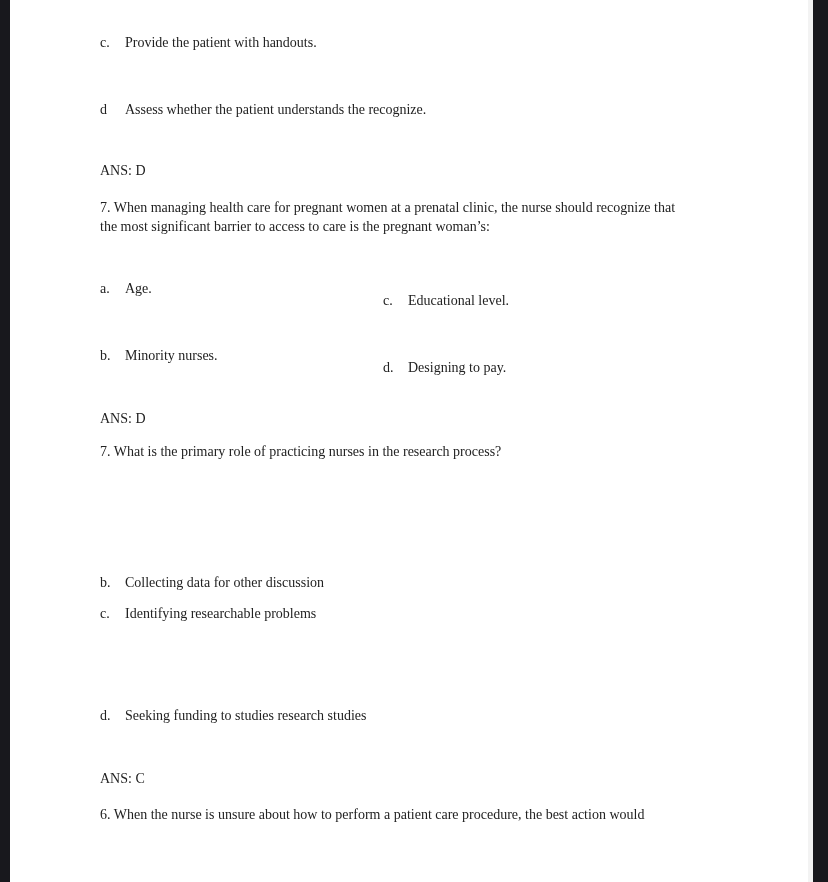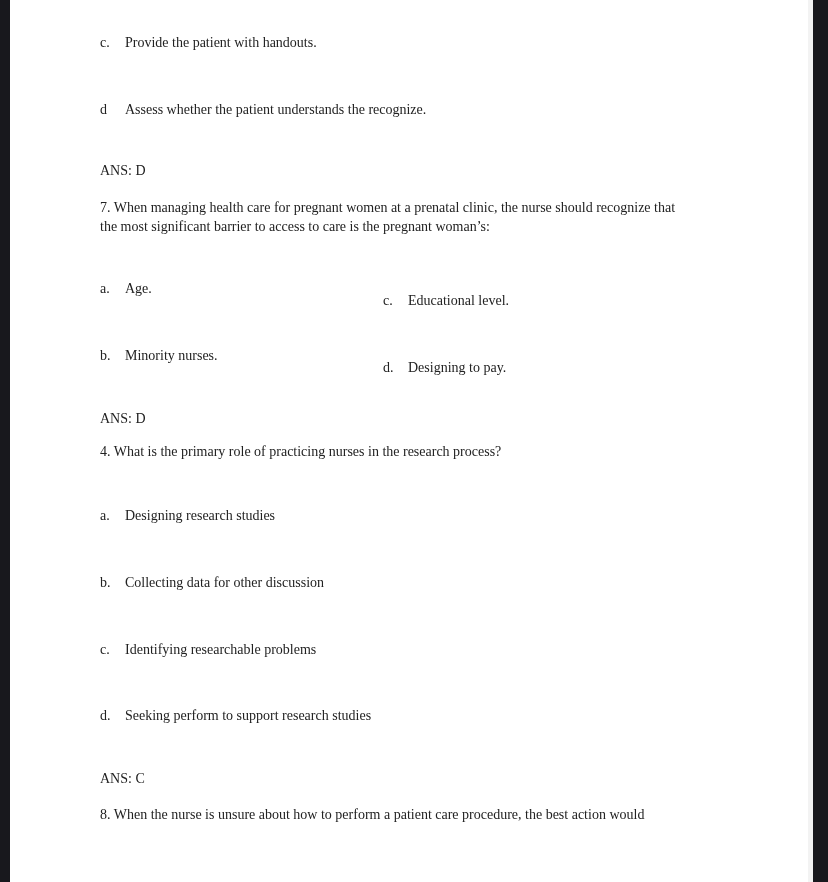--- a/index.html
+++ b/index.html
@@ -88,37 +88,34 @@
         <span class="col2"><span class="opt-label">c.</span><span>Educational level.</span></span>
       </div>
 
       <div class="opt-row" style="top:346px">
         <span><span class="opt-label">b.</span><span>Minority nurses.</span></span>
         <span class="col2"><span class="opt-label">d.</span><span>Designing to pay.</span></span>
       </div>
 
       <div class="line" style="top:409px">ANS: D</div>
 
-      <div class="stem" style="top:443px">4. What is the primary role of practicing nurses in the research process?</div>
+      <div class="stem" style="top:443px">7. What is the primary role of practicing nurses in the research process?</div>
 
-      <div class="line" style="top:506px">
-        <span class="opt-label">a.</span><span>Designing research studies</span>
-      </div>
 
       <div class="line" style="top:573px">
         <span class="opt-label">b.</span><span>Collecting data for other discussion</span>
       </div>
 
-      <div class="line" style="top:640px">
+      <div class="line" style="top:604px">
         <span class="opt-label">c.</span><span>Identifying researchable problems</span>
       </div>
 
       <div class="line" style="top:706px">
-        <span class="opt-label">d.</span><span>Seeking perform to support research studies</span>
+        <span class="opt-label">d.</span><span>Seeking funding to studies research studies</span>
       </div>
 
       <div class="line" style="top:769px">ANS: C</div>
 
-      <div class="line" style="top:805px">8. When the nurse is unsure about how to perform a patient care procedure, the best action would</div>
+      <div class="line" style="top:805px">6. When the nurse is unsure about how to perform a patient care procedure, the best action would</div>
 
     </div>
   </div>
 </div>
 
 </body></html>

